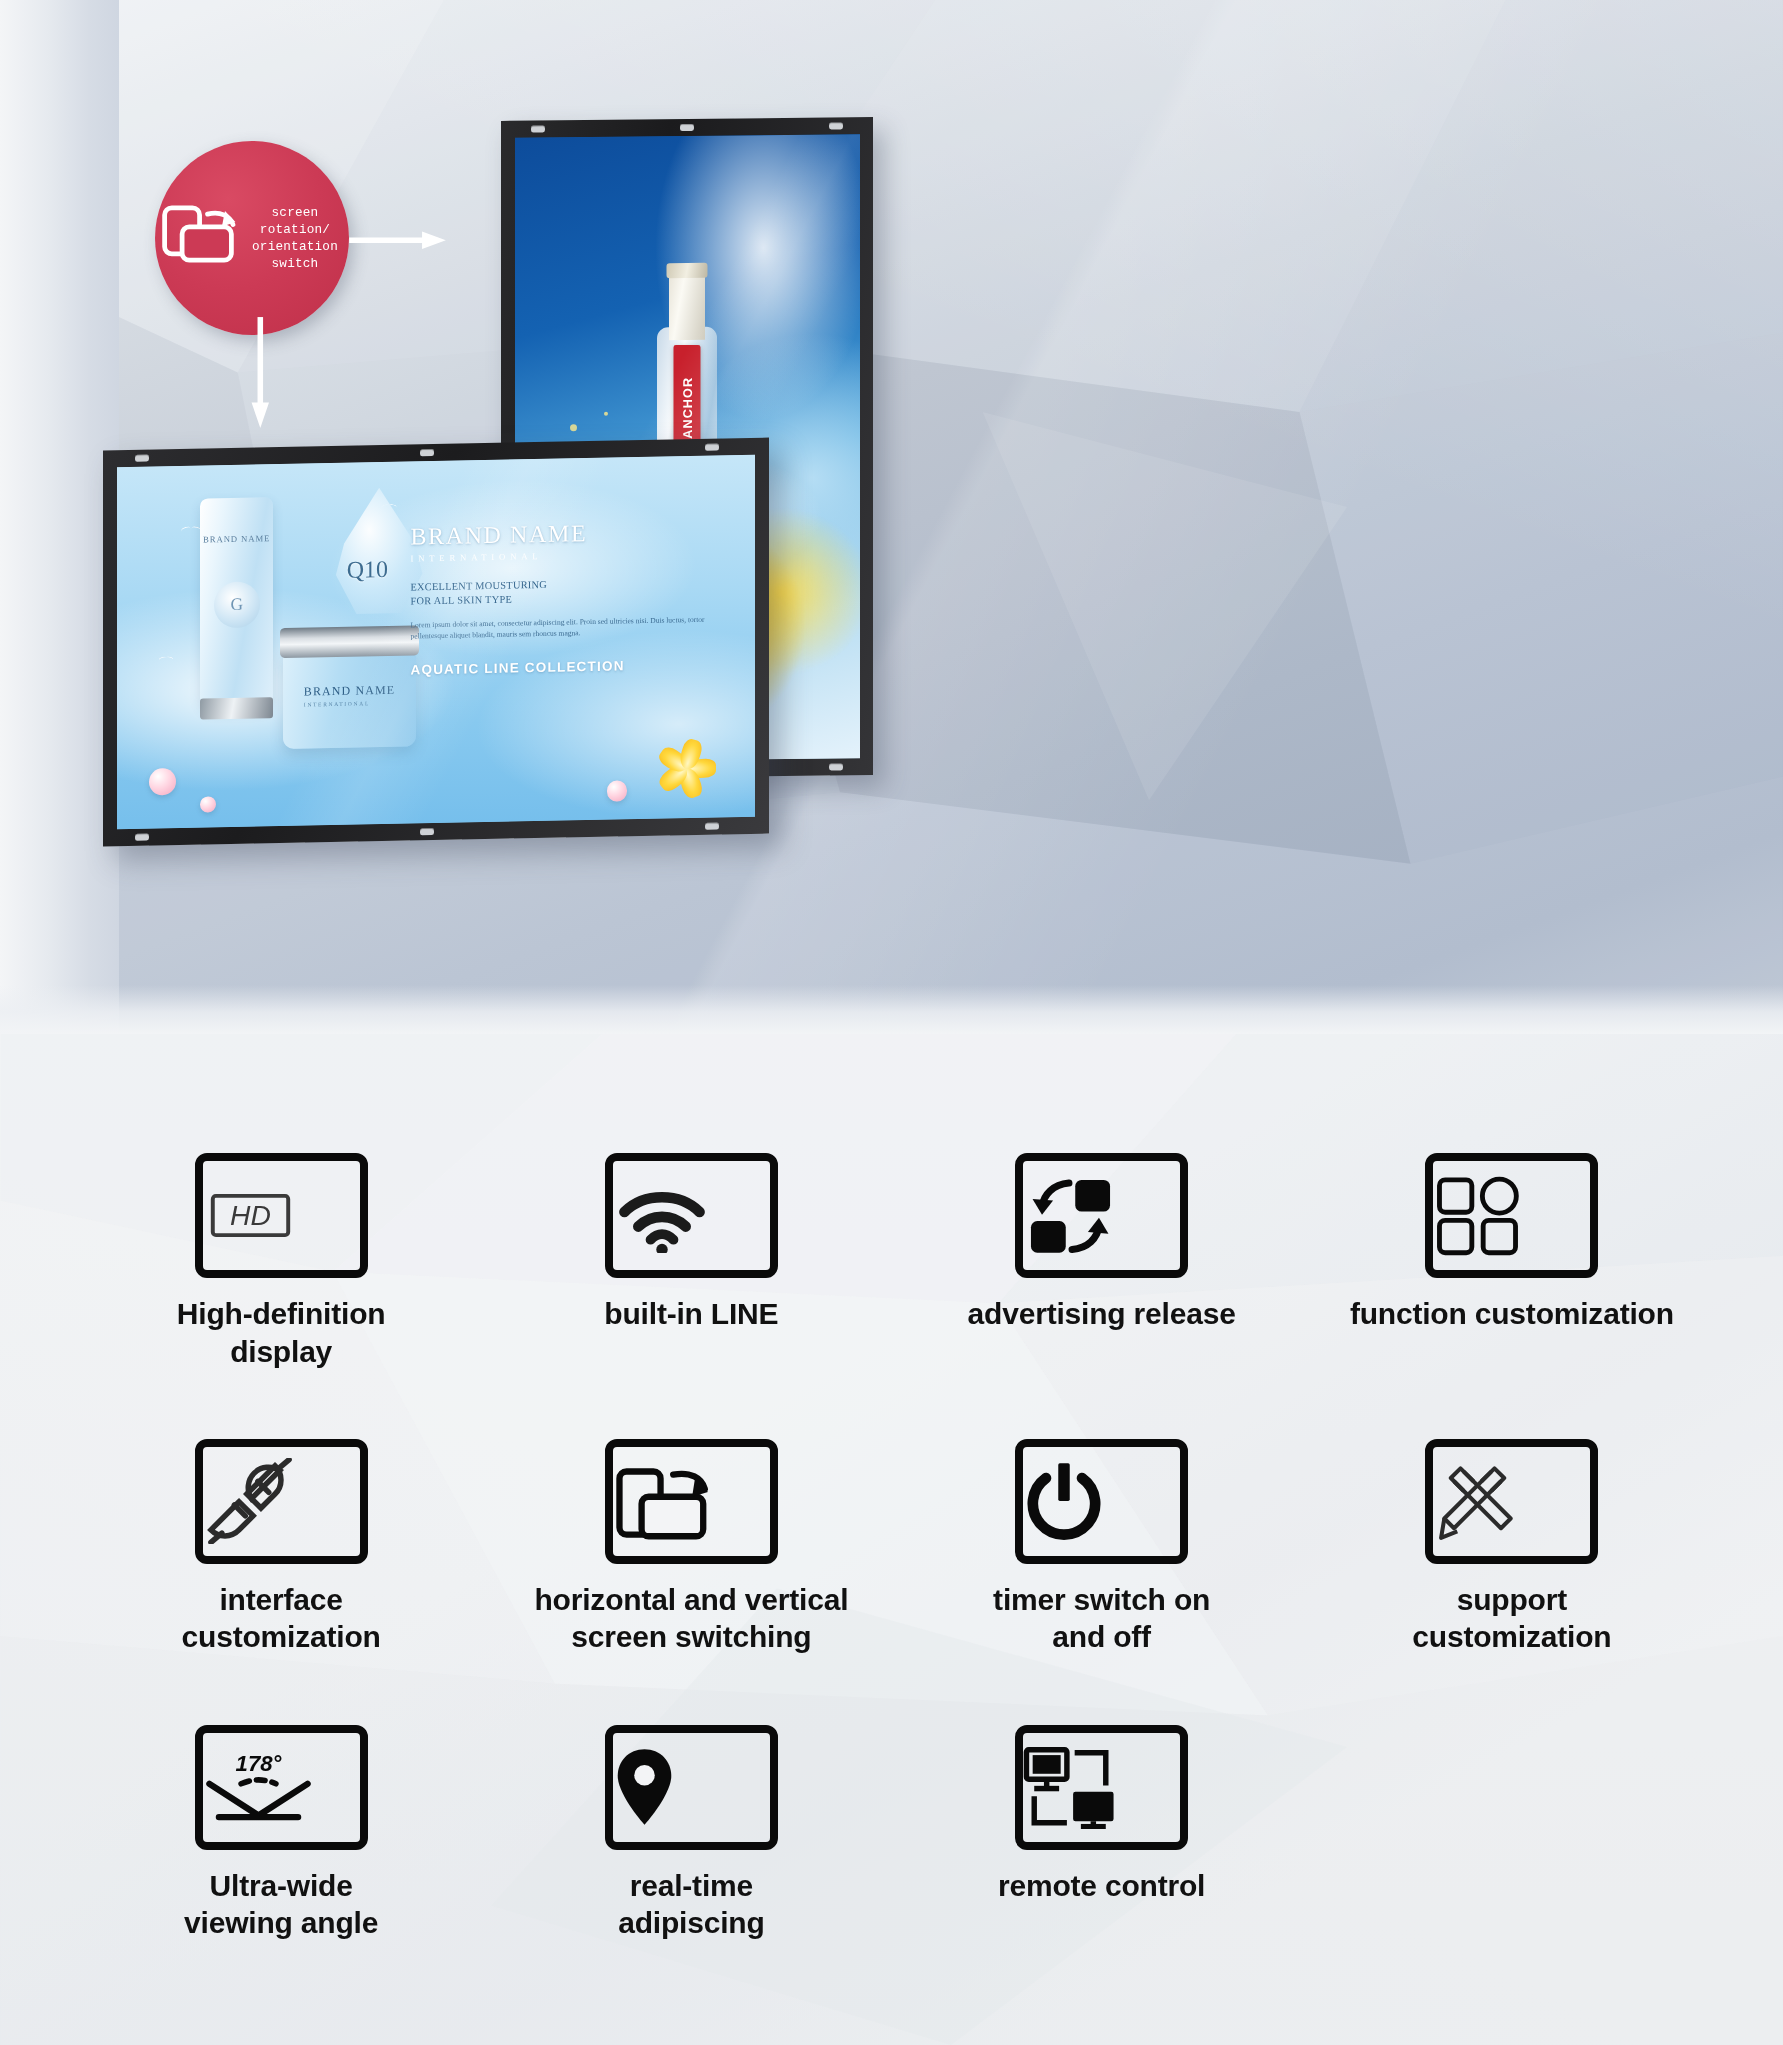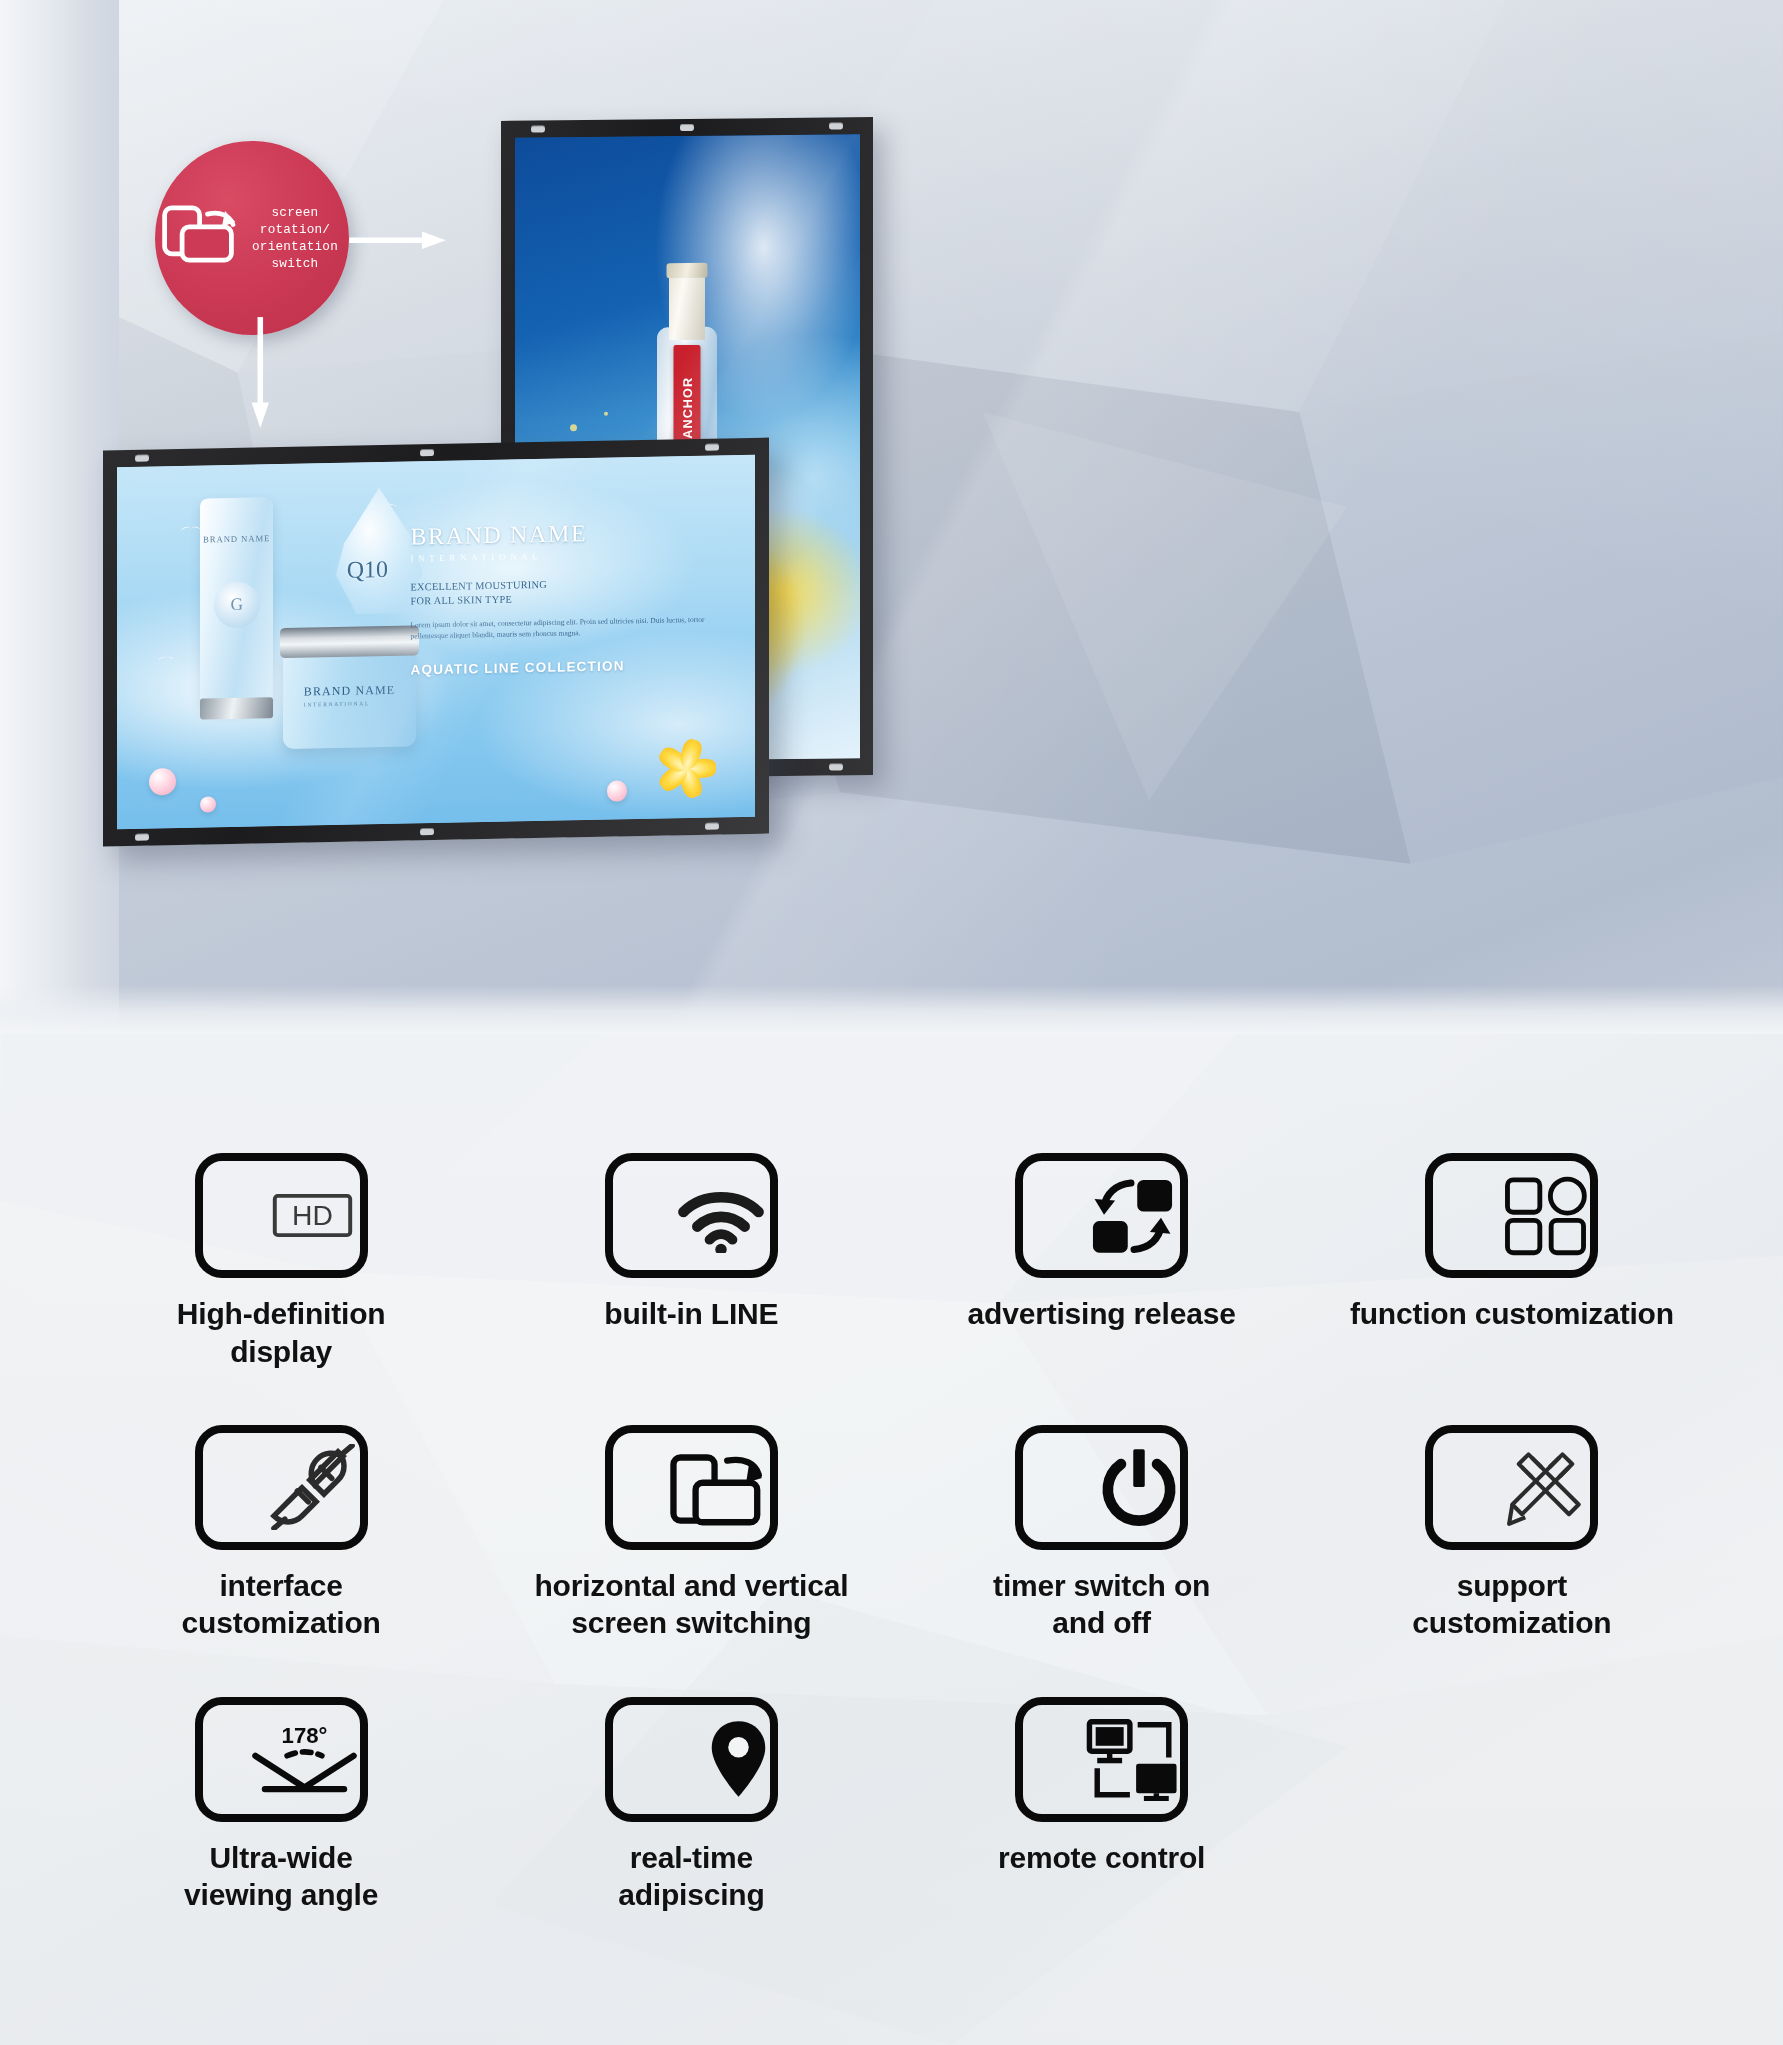--- a/index.html
+++ b/index.html
@@ -264,31 +264,32 @@
     overflow:hidden;
   }
   .feat-facets { position:absolute; inset:0; }
   .grid {
     position:absolute; left:76px; top:119px; width:1641px;
     display:grid; grid-template-columns:repeat(4,1fr);
     row-gap:55px;
   }
   .cell { display:flex; flex-direction:column; align-items:center; }
   .icon-box {
-    width:173px; height:125px; border:8.7px solid #0a0a0a; border-radius:27px;
-    display:flex; align-items:center; justify-content:flex-end;
+    width:173px; height:125px; border:8.7px solid #0a0a0a; border-radius:12px;
+    display:flex; align-items:center; justify-content:flex-start;
     background:transparent;
+    font-style:italic;
   }
   .cell-label {
     margin-top:17.4px; text-align:center;
     font-size:30px; font-weight:bold; color:#111; line-height:1.24;
     max-width:341px; letter-spacing:-0.2px;
     white-space:pre-line;
   }
-  .r2 .icon-box, .r3 .icon-box { margin-top:0; }
+  .r2 .icon-box, .r3 .icon-box { margin-top:14px; }
 </style>
 </head>
 <body>
 
 <section class="hero">
   <div class="hero-facets">
     <svg width="1783" height="1034" style="position:absolute;inset:0" viewBox="0 0 2250 1305">
       <polygon points="0,0 560,0 300,470 0,330" fill="#ffffff" opacity="0.22"></polygon>
       <polygon points="560,0 1180,0 900,420 300,470" fill="#ffffff" opacity="0.10"></polygon>
       <polygon points="1180,0 1900,0 1640,520 900,420" fill="#ffffff" opacity="0.14"></polygon>

